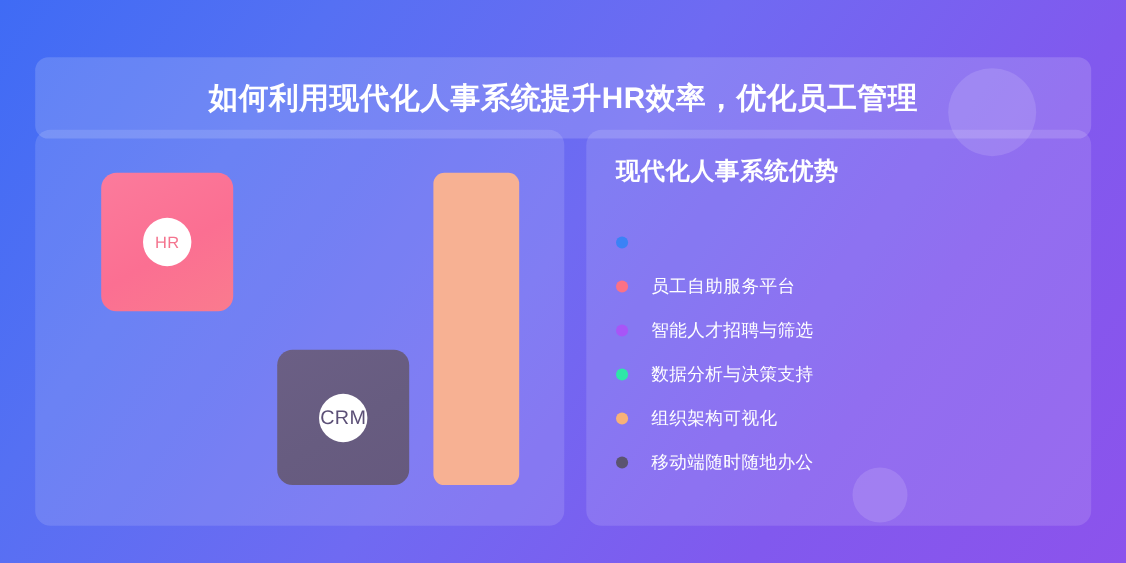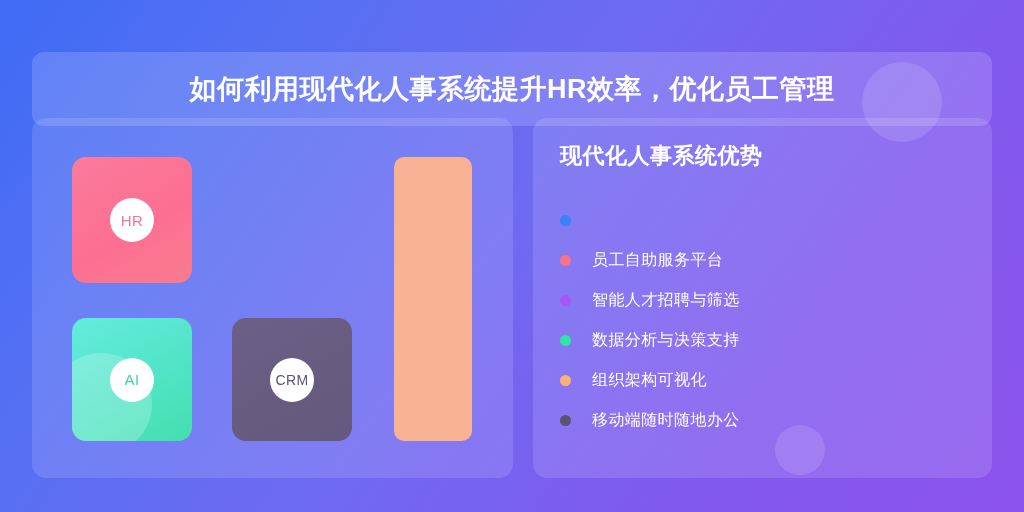--- a/index.html
+++ b/index.html
@@ -83,20 +83,21 @@
   }
 
   
   .module-card {
     position: absolute;
     border-radius: 14px;
     display: flex;
     align-items: center;
     justify-content: center;
     overflow: hidden;
+    margin-left: 20px;
   }
   .card-badge {
     position: relative;
     z-index: 2;
     width: 44px;
     height: 44px;
     border-radius: 50%;
     background: #ffffff;
     display: flex;
     align-items: center;
@@ -144,21 +145,21 @@
     height: 102px;
   }
 
   #card-crm {
     left: 232px;
     top: 318px;
     width: 120px;
     height: 123px;
     background: linear-gradient(150deg, #6b5f85 0%, #675c80 55%, #66597e 100%);
   }
-  #card-crm .card-badge { color: #5c5077; font-size: 14px; }
+  #card-crm .card-badge { color: #5c5077; font-size: 18px; }
 
   #bar-tall {
     position: absolute;
     left: 394px;
     top: 157px;
     width: 78px;
     height: 284px;
     border-radius: 10px;
     background: #f7b193;
   }
@@ -211,24 +212,20 @@
     <div id="page-title">如何利用现代化人事系统提升HR效率，优化员工管理</div>
   </div>
 
   <div id="left-panel"></div>
 
   <div class="module-card" id="card-hr">
     <div class="card-badge">HR</div>
   </div>
 
 
-  <div class="module-card" id="card-ai">
-    <div class="card-glow"></div>
-    <div class="card-badge">AI</div>
-  </div>
 
   <div class="module-card" id="card-crm">
     <div class="card-badge">CRM</div>
   </div>
 
   <div id="bar-tall"></div>
 
   <div id="right-panel"></div>
 
   <div id="benefits-title">现代化人事系统优势</div>

